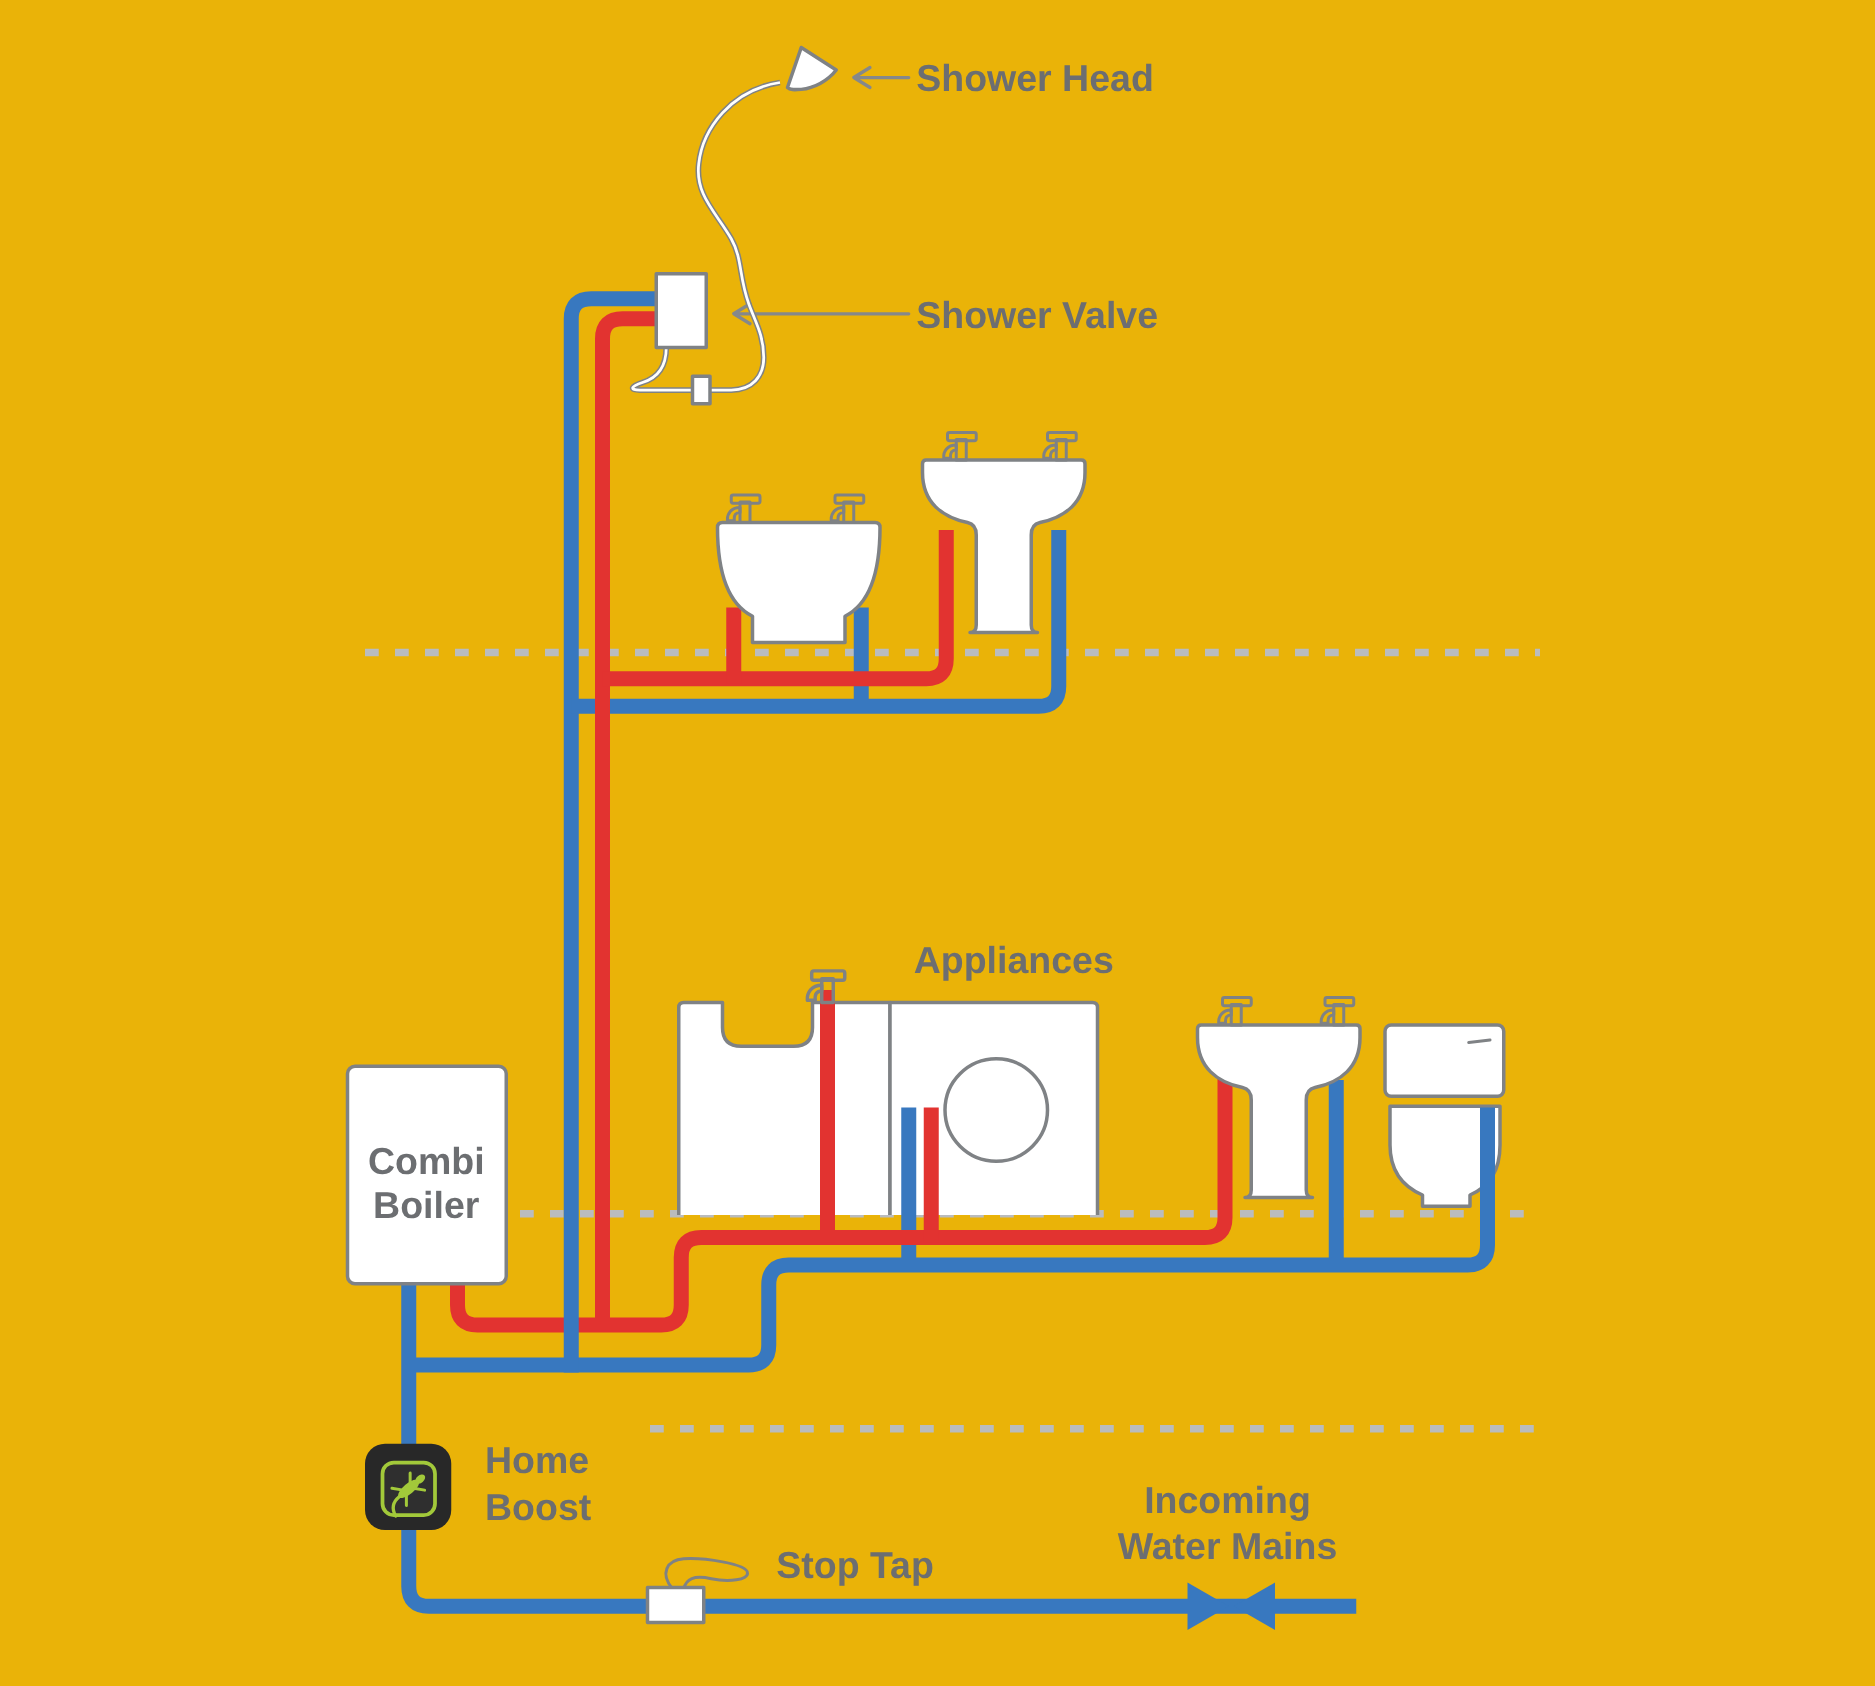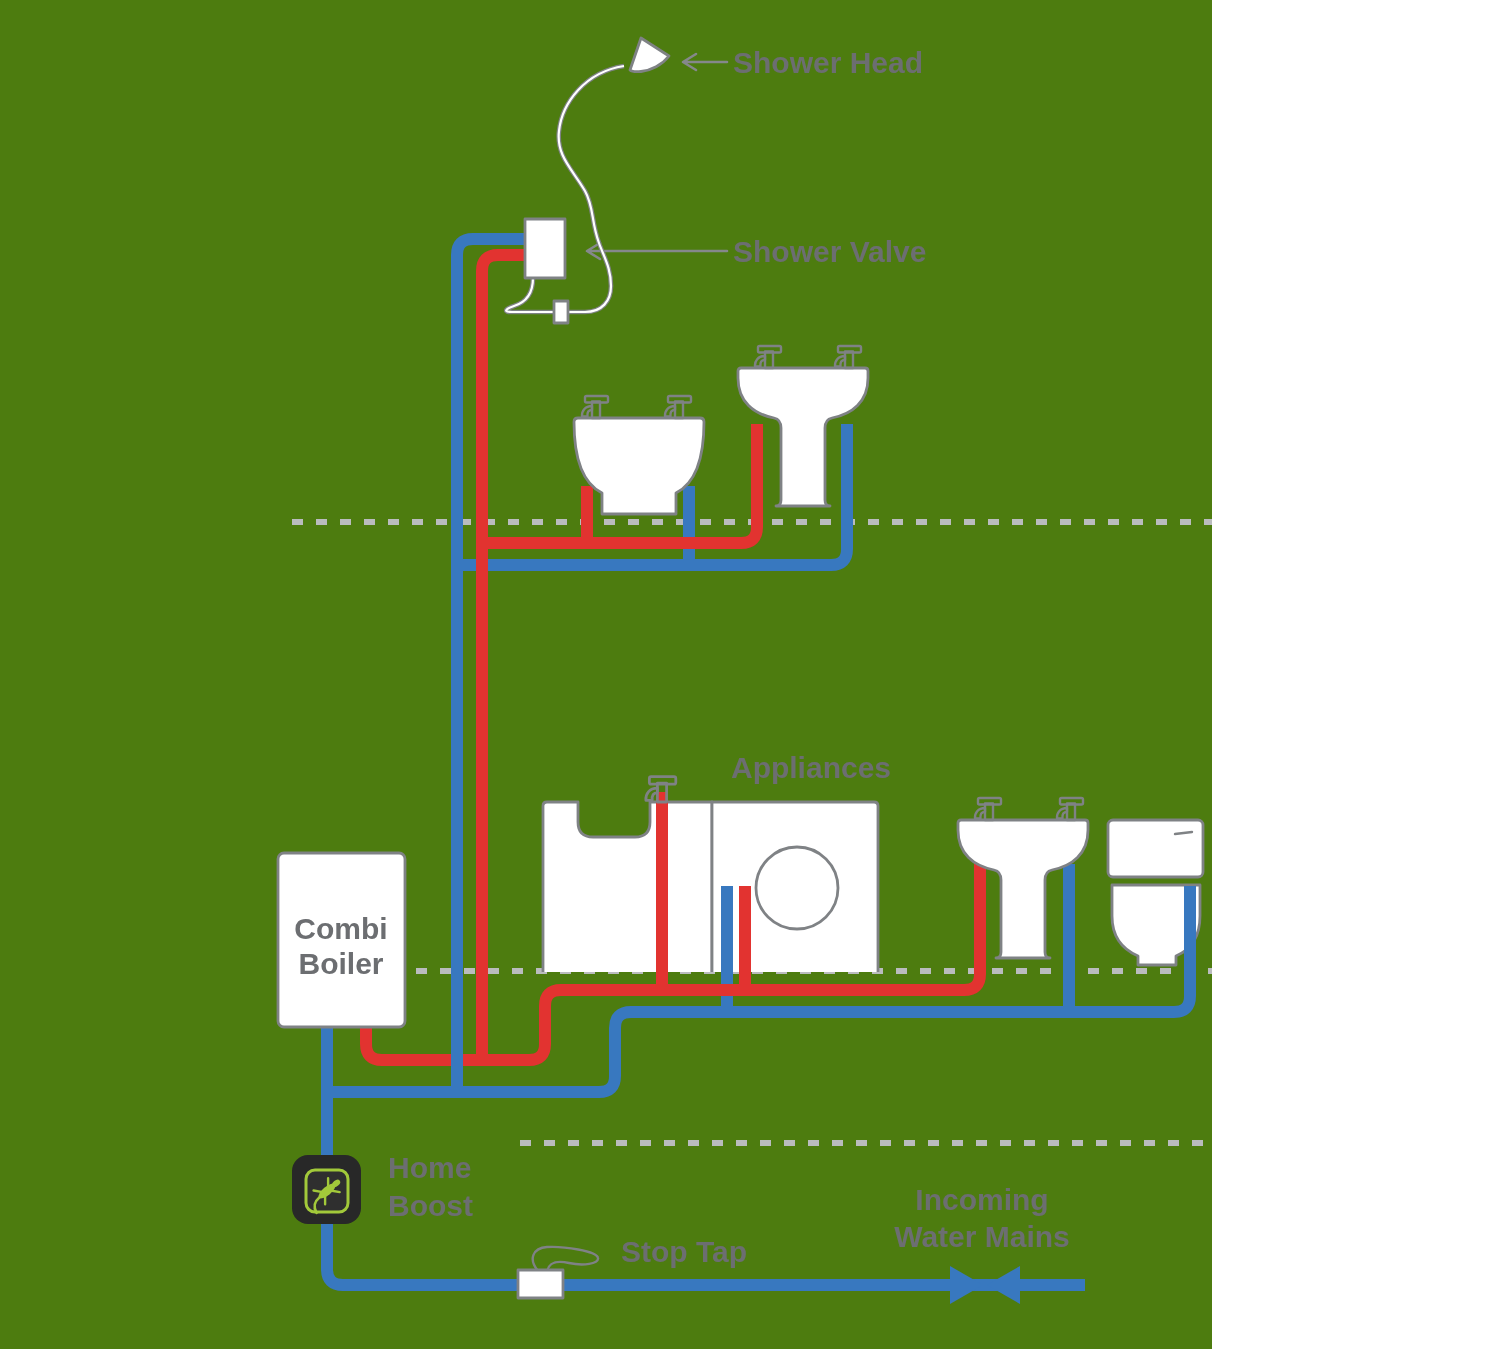--- a/index.html
+++ b/index.html
@@ -1,16 +1,16 @@
 <!DOCTYPE html>
 <html><head>
 <meta charset="utf-8">
 <style>
   html,body{margin:0;padding:0;background:#ffffff;}
-  #stage{position:relative;width:1212px;height:1349px;background:#4d7c0f;overflow:hidden;
+  #stage{position:relative;width:1500px;height:1349px;background:#eab308;overflow:hidden;
          font-family:"Liberation Sans","DejaVu Sans",sans-serif;}
   svg{display:block;}
   text{font-family:"Liberation Sans","DejaVu Sans",sans-serif;font-weight:600;font-size:30px;fill:#6c6e71;}
   .floor{stroke:#babcbe;stroke-width:6;stroke-dasharray:11 13;fill:none;}
   .pipe{fill:none;stroke-width:12;stroke-linecap:butt;}
   .cold{stroke:#3878bf;}
   .hot{stroke:#e23330;}
   .fix{fill:#ffffff;stroke:#7f8285;stroke-width:2.8;stroke-linejoin:round;}
   .thin{fill:none;stroke:#7f8285;stroke-width:2.4;stroke-linejoin:round;stroke-linecap:round;}
   .hose-o{fill:none;stroke:#7f8285;stroke-width:4.6;}

